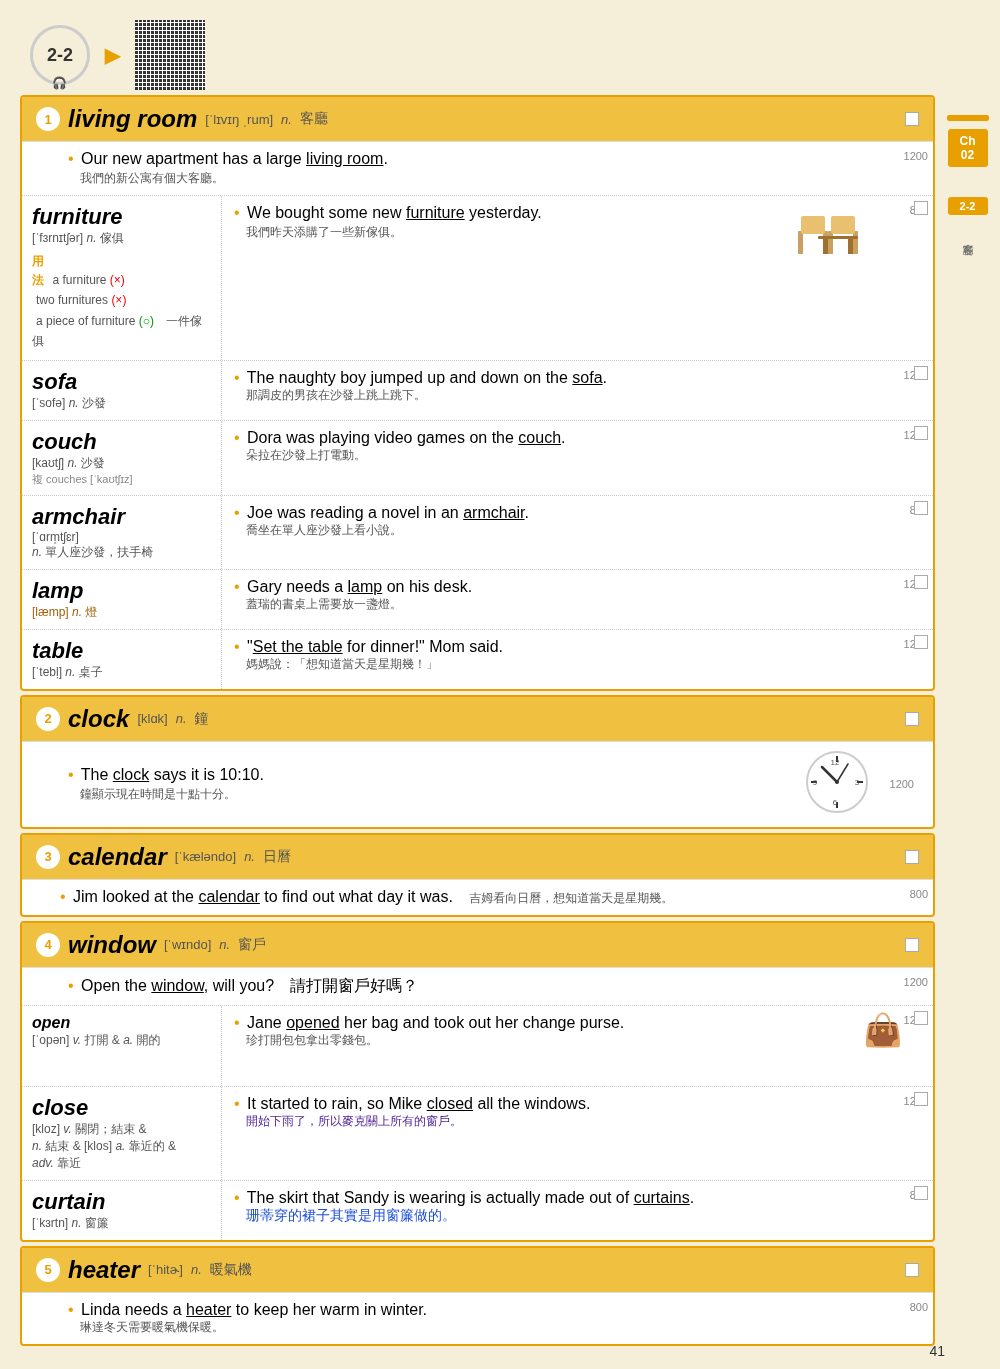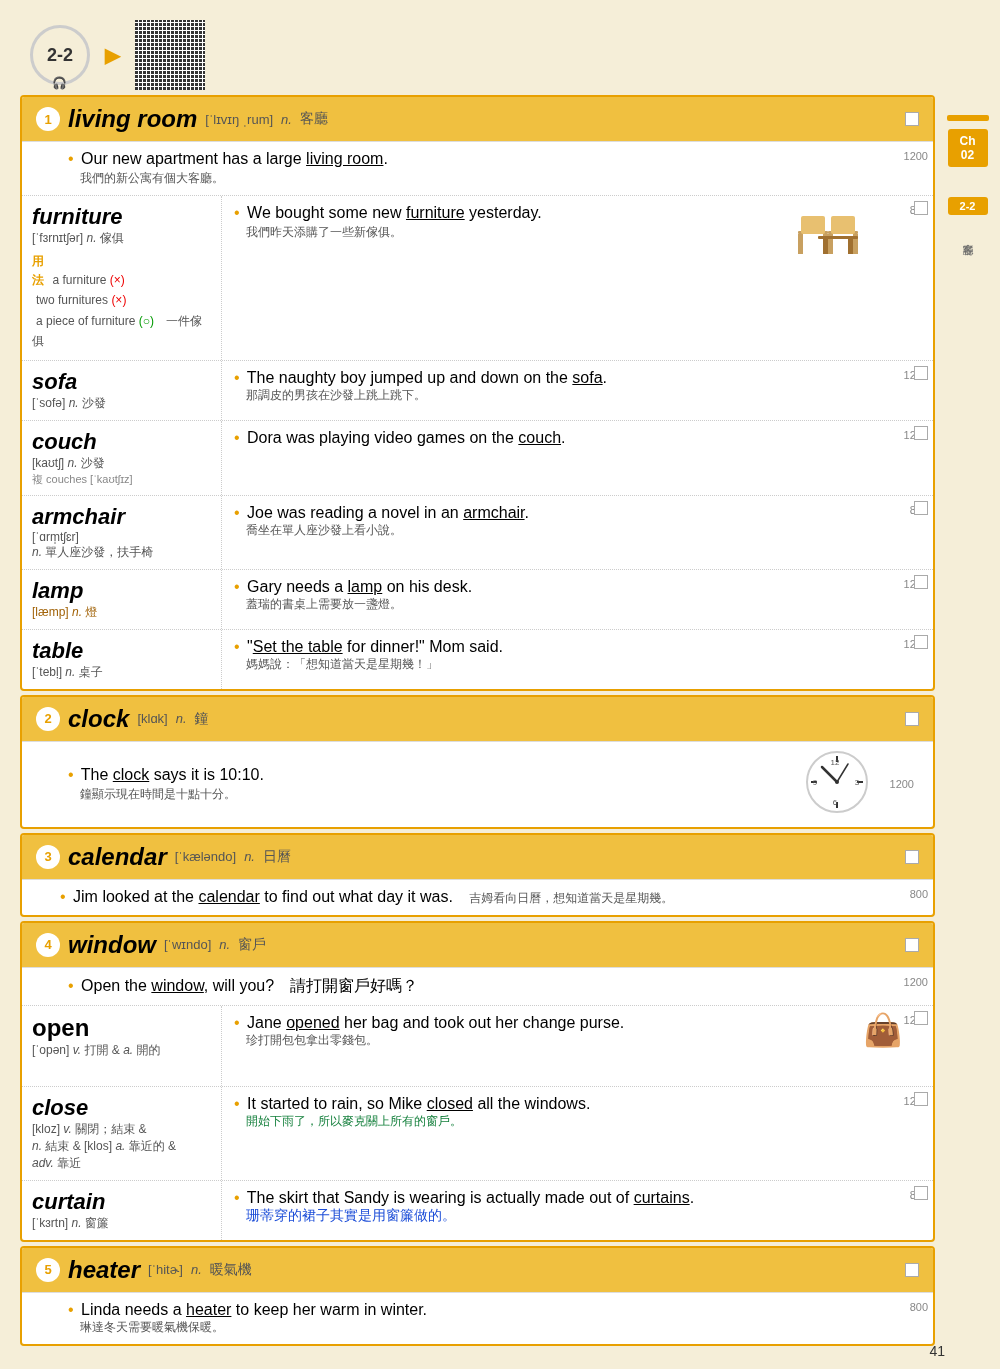--- a/index.html
+++ b/index.html
@@ -329,20 +329,21 @@
 
         <div class="word-entry-row">
           <div class="left-word-panel">
             <div style="font-size:22px;font-weight:900;font-style:italic;">couch</div>
             <div style="font-size:12px;color:#555;">[kaʊtʃ] <em>n.</em> 沙發</div>
             <div style="font-size:11px;color:#888;">複 couches [ˈkaʊtʃɪz]</div>
           </div>
           <div class="right-example-panel">
             <span class="example-bullet">•</span>
             <span>Dora was playing video games on the <span class="underline">couch</span>.</span>
+            <span style="font-size:12px;color:#555;display:block;padding-left:12px;">朵拉在沙發上打電動。</span>
             <span class="score-badge">1200</span>
             <span class="checkbox"></span>
           </div>
         </div>
 
         <div class="word-entry-row">
           <div class="left-word-panel">
             <div style="font-size:22px;font-weight:900;font-style:italic;">armchair</div>
             <div style="font-size:12px;color:#555;">[ˈɑrm̩tʃɛr]</div>
             <div style="font-size:12px;color:#555;"><em>n.</em> 單人座沙發，扶手椅</div>
@@ -456,21 +457,21 @@
         <div style="display:flex;padding:8px 14px 8px 46px;border-bottom:1px dotted #ccc;position:relative;">
           <div style="flex:1;">
             <span class="example-bullet">•</span>
             <span>Open the <span class="underline">window</span>, will you?　請打開窗戶好嗎？</span>
           </div>
           <span class="score-badge">1200</span>
         </div>
 
         <div class="word-entry-row">
           <div class="left-word-panel">
-            <div style="font-size:24px;font-weight:900;">open</div>
+            <div style="font-size:16px;font-weight:900;font-style:italic;">open</div>
             <div style="font-size:12px;color:#555;">[ˈopən] <em>v.</em> 打開 &amp; <em>a.</em> 開的</div>
           </div>
           <div class="right-example-panel" style="position:relative;min-height:80px;">
             <span class="example-bullet">•</span>
             <span>Jane <span class="underline">opened</span> her bag and took out her change purse.</span>
             <span style="font-size:12px;color:#555;display:block;padding-left:12px;">珍打開包包拿出零錢包。</span>
             <span class="score-badge">1200</span>
             <span class="checkbox"></span>
             
             <div style="position:absolute;right:30px;top:5px;font-size:32px;">
@@ -482,21 +483,21 @@
         <div class="word-entry-row">
           <div class="left-word-panel">
             <div style="font-size:22px;font-weight:900;font-style:italic;">close</div>
             <div style="font-size:12px;color:#555;">[kloz] <em>v.</em> 關閉；結束 &amp;</div>
             <div style="font-size:12px;color:#555;"><em>n.</em> 結束 &amp; [klos] <em>a.</em> 靠近的 &amp;</div>
             <div style="font-size:12px;color:#555;"><em>adv.</em> 靠近</div>
           </div>
           <div class="right-example-panel">
             <span class="example-bullet">•</span>
             <span>It started to rain, so Mike <span class="underline">closed</span> all the windows.</span>
-            <span style="font-size:12px;color:#15803d;display:block;padding-left:12px;">開始下雨了，所以麥克關上所有的窗戶。</span>
+            <span style="font-size:12px;color:#4c1d95;display:block;padding-left:12px;">開始下雨了，所以麥克關上所有的窗戶。</span>
             <span class="score-badge">1200</span>
             <span class="checkbox"></span>
           </div>
         </div>
 
         <div class="word-entry-row" style="border-bottom:none;">
           <div class="left-word-panel">
             <div style="font-size:22px;font-weight:900;font-style:italic;">curtain</div>
             <div style="font-size:12px;color:#555;">[ˈkɜrtn] <em>n.</em> 窗簾</div>
           </div>

